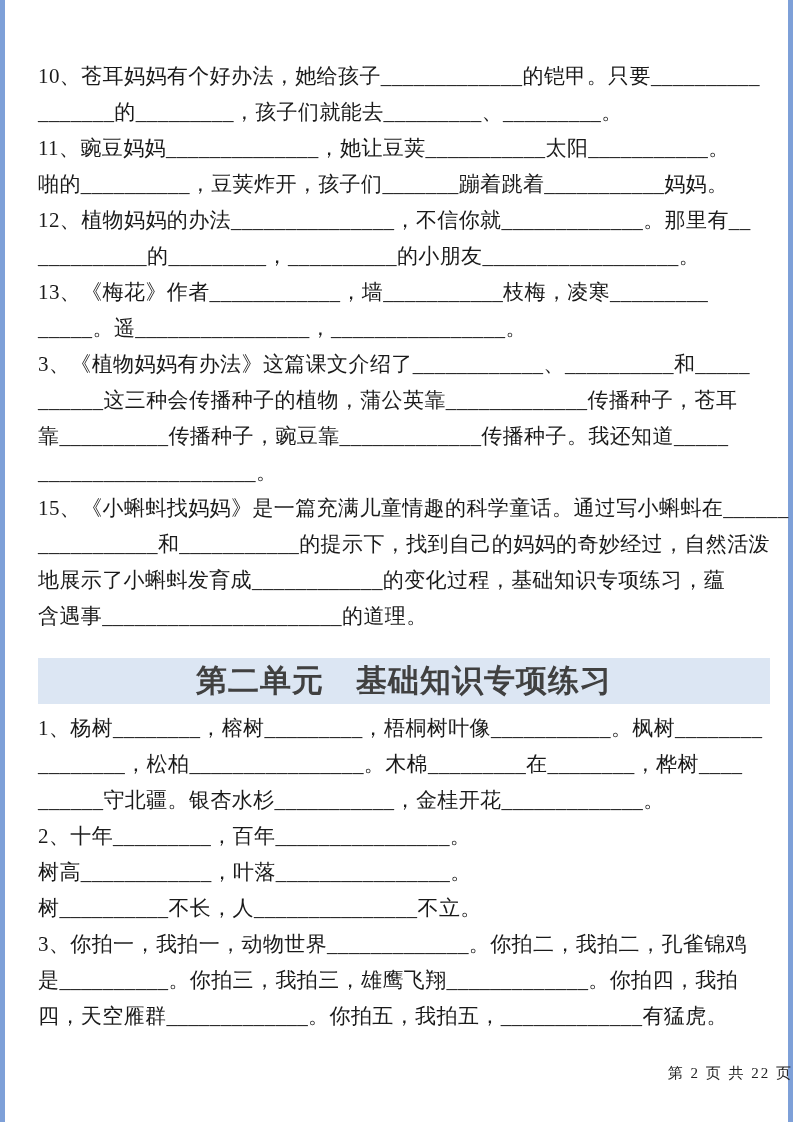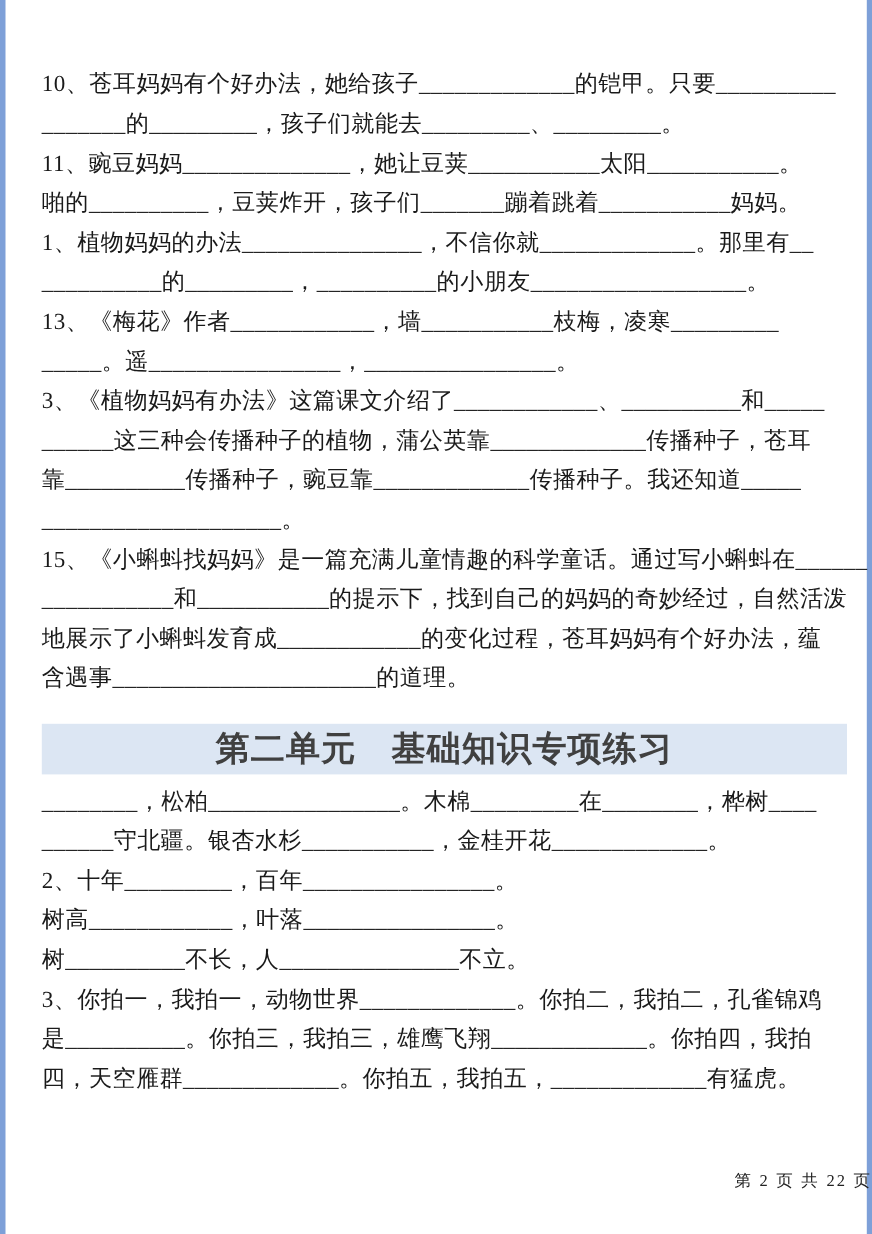--- a/index.html
+++ b/index.html
@@ -71,48 +71,49 @@
       <div class="line">10、苍耳妈妈有个好办法，她给孩子_____________的铠甲。只要__________</div>
       <div class="line">_______的_________，孩子们就能去_________、_________。</div>
     </div>
 
     <div>
       <div class="line">11、豌豆妈妈______________，她让豆荚___________太阳___________。</div>
       <div class="line">啪的__________，豆荚炸开，孩子们_______蹦着跳着___________妈妈。</div>
     </div>
 
     <div>
-      <div class="line">1、植物妈妈的办法_______________，不信你就_____________。那里有__</div>
+      <div class="line">12、植物妈妈的办法_______________，不信你就_____________。那里有__</div>
       <div class="line">__________的_________，__________的小朋友__________________。</div>
     </div>
 
     <div>
       <div class="line">13、《梅花》作者____________，墙___________枝梅，凌寒_________</div>
       <div class="line">_____。遥________________，________________。</div>
     </div>
 
     <div>
       <div class="line">3、《植物妈妈有办法》这篇课文介绍了____________、__________和_____</div>
       <div class="line">______这三种会传播种子的植物，蒲公英靠_____________传播种子，苍耳</div>
       <div class="line">靠__________传播种子，豌豆靠_____________传播种子。我还知道_____</div>
       <div class="line">____________________。</div>
     </div>
 
     <div>
       <div class="line">15、《小蝌蚪找妈妈》是一篇充满儿童情趣的科学童话。通过写小蝌蚪在______</div>
       <div class="line">___________和___________的提示下，找到自己的妈妈的奇妙经过，自然活泼</div>
-      <div class="line">地展示了小蝌蚪发育成____________的变化过程，苍耳妈妈有个好办法，蕴</div>
+      <div class="line">地展示了小蝌蚪发育成____________的变化过程，基础知识专项练习，蕴</div>
       <div class="line">含遇事______________________的道理。</div>
     </div>
 
     <div class="band">
       <span>第二单元　基础知识专项练习</span>
     </div>
 
     <div>
+      <div class="line">1、杨树________，榕树_________，梧桐树叶像___________。枫树________</div>
       <div class="line">________，松柏________________。木棉_________在________，桦树____</div>
       <div class="line">______守北疆。银杏水杉___________，金桂开花_____________。</div>
     </div>
 
     <div>
       <div class="line">2、十年_________，百年________________。</div>
       <div class="line">树高____________，叶落________________。</div>
       <div class="line">树__________不长，人_______________不立。</div>
     </div>
 

